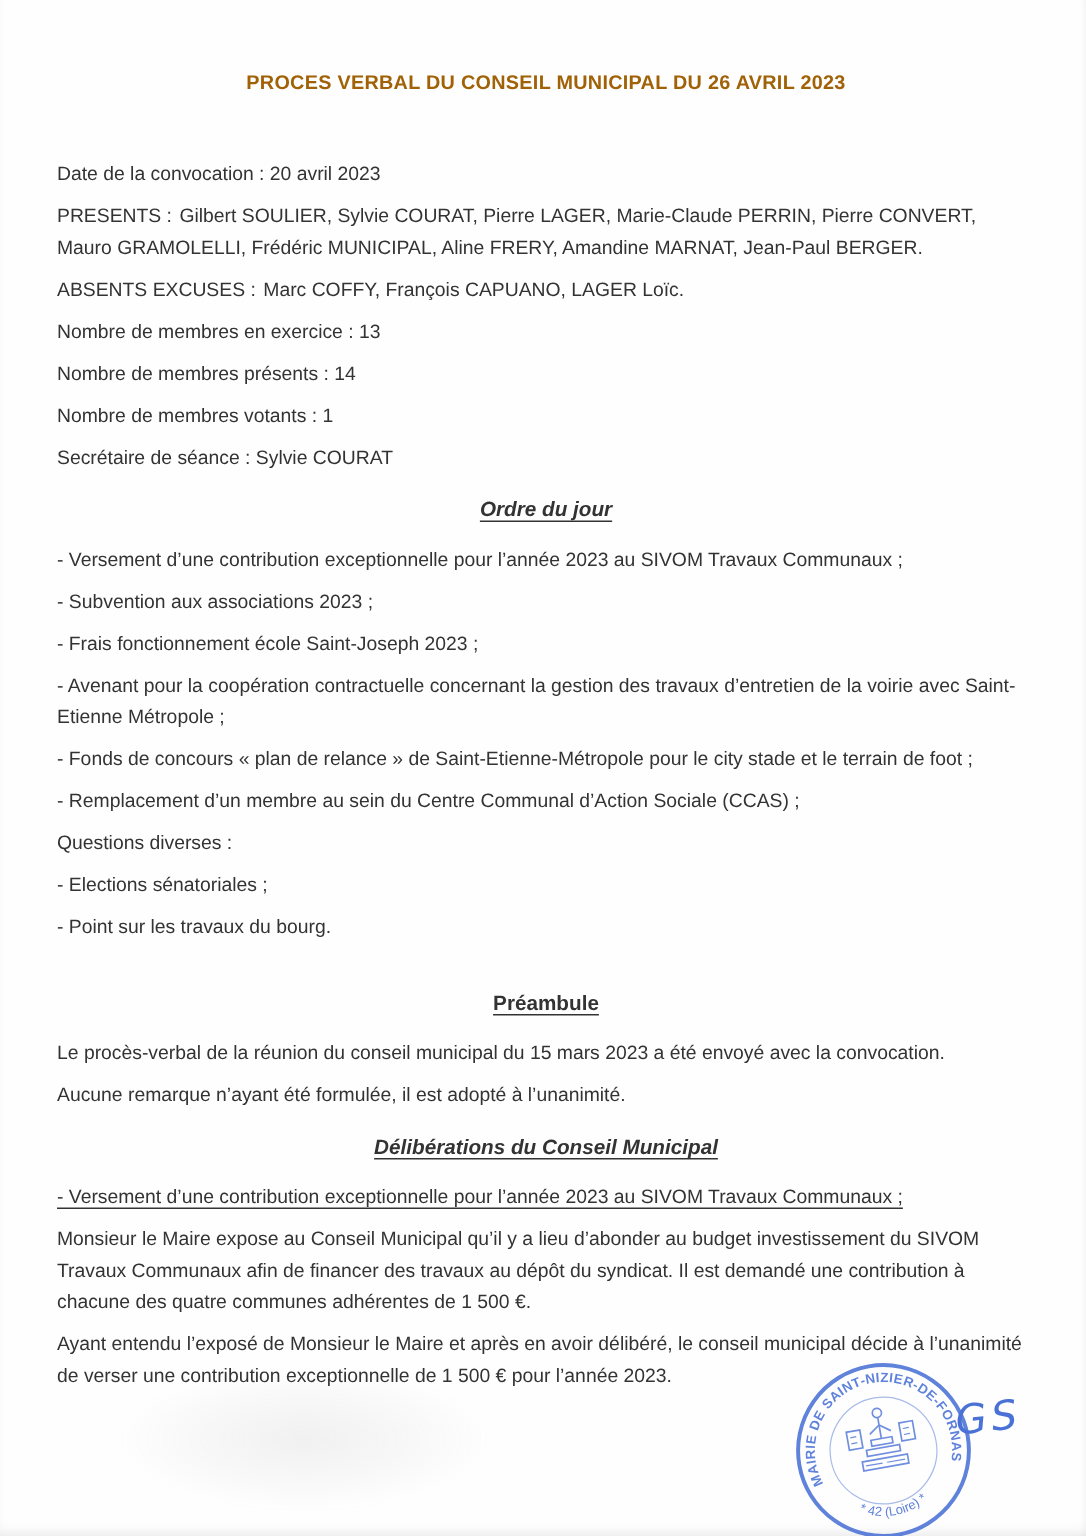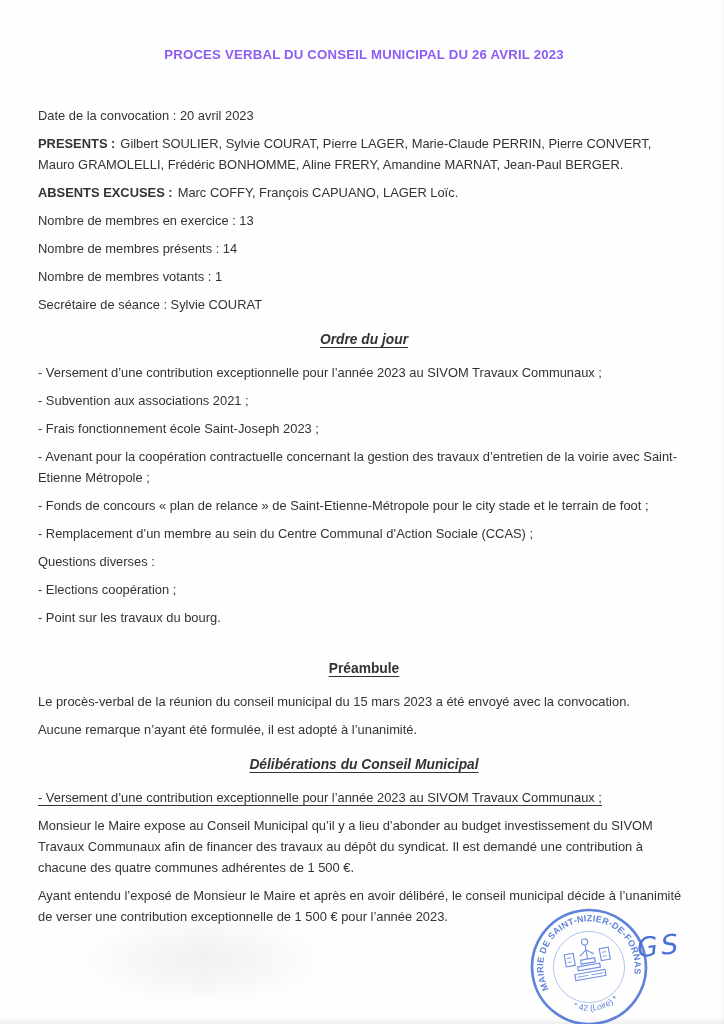--- a/index.html
+++ b/index.html
@@ -20,27 +20,27 @@
     font-size: 12.9px;
     line-height: 21px;
     color: #333333;
     box-shadow: inset 0 -6px 10px -6px rgba(0,0,0,0.12), inset -4px 0 8px -6px rgba(0,0,0,0.08);
   }
   .doc-title {
     text-align: center;
     font-weight: bold;
     font-size: 13.2px;
     letter-spacing: 0.2px;
-    color: #8b5cf6;
+    color: #a16207;
     margin: 0 0 40px 0;
   }
   p {
     margin: 0 0 7px 0;
   }
-  .b { font-weight: bold; }
+  .b { font-weight: normal; }
   .names-gap { margin-left: 5px; }
   .heading-center {
     text-align: center;
     margin: 14px 0 12px 0;
     font-size: 13.8px;
   }
   .heading-center span {
     text-decoration: underline;
     text-underline-offset: 3px;
   }
@@ -84,40 +84,40 @@
 </head>
 <body>
 
 <div class="page">
 
   <h1 class="doc-title">PROCES VERBAL DU CONSEIL MUNICIPAL DU 26 AVRIL 2023</h1>
 
 
   <p>Date de la convocation : 20 avril 2023</p>
 
-  <p><span class="b">PRESENTS :</span><span class="names-gap">Gilbert SOULIER, Sylvie COURAT, Pierre LAGER, Marie-Claude PERRIN, Pierre CONVERT, Mauro GRAMOLELLI, Frédéric BONHOMME, Aline FRERY, Amandine MARNAT, Jean-Paul BERGER.</span></p>
+  <p><span class="b">PRESENTS :</span><span class="names-gap">Gilbert SOULIER, Sylvie COURAT, Pierre LAGER, Marie-Claude PERRIN, Pierre CONVERT, Mauro GRAMOLELLI, Frédéric MUNICIPAL, Aline FRERY, Amandine MARNAT, Jean-Paul BERGER.</span></p>
 
   <p><span class="b">ABSENTS EXCUSES :</span><span class="names-gap">Marc COFFY, François CAPUANO, LAGER Loïc.</span></p>
 
   <p>Nombre de membres en exercice : 13</p>
   <p>Nombre de membres présents : 14</p>
   <p>Nombre de membres votants : 1</p>
   <p>Secrétaire de séance : Sylvie COURAT</p>
 
   <h2 class="heading-center italic" style="font-weight:600;"><span>Ordre du jour</span></h2>
 
   <div class="ordre-list">
     <p>- Versement d’une contribution exceptionnelle pour l’année 2023 au SIVOM Travaux Communaux ;</p>
-    <p>- Subvention aux associations 2021 ;</p>
+    <p>- Subvention aux associations 2023 ;</p>
     <p>- Frais fonctionnement école Saint-Joseph 2023 ;</p>
     <p>- Avenant pour la coopération contractuelle concernant la gestion des travaux d’entretien de la voirie avec Saint-Etienne Métropole ;</p>
     <p>- Fonds de concours « plan de relance » de Saint-Etienne-Métropole pour le city stade et le terrain de foot ;</p>
     <p>- Remplacement d’un membre au sein du Centre Communal d’Action Sociale (CCAS) ;</p>
     <p>Questions diverses :</p>
-    <p>- Elections coopération ;</p>
+    <p>- Elections sénatoriales ;</p>
     <p>- Point sur les travaux du bourg.</p>
   </div>
 
   <h2 class="heading-center section-gap" style="font-weight:600;"><span>Préambule</span></h2>
 
   <p>Le procès-verbal de la réunion du conseil municipal du 15 mars 2023 a été envoyé avec la convocation.</p>
   <p>Aucune remarque n’ayant été formulée, il est adopté à l’unanimité.</p>
 
   <h2 class="heading-center italic" style="font-weight:700;"><span>Délibérations du Conseil Municipal</span></h2>
 

